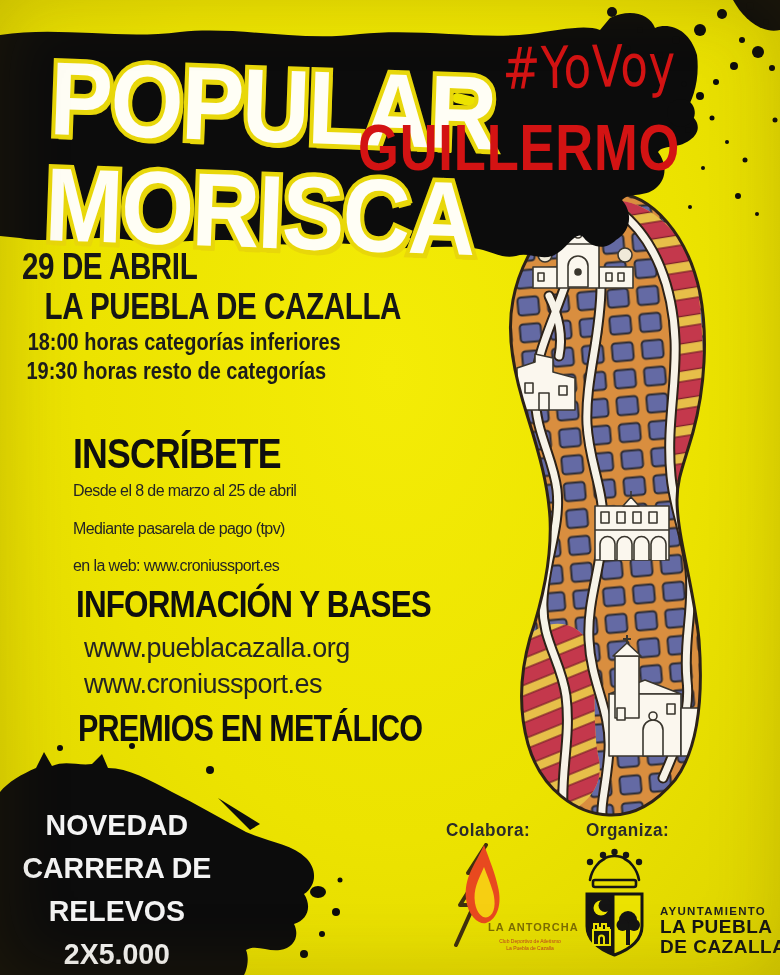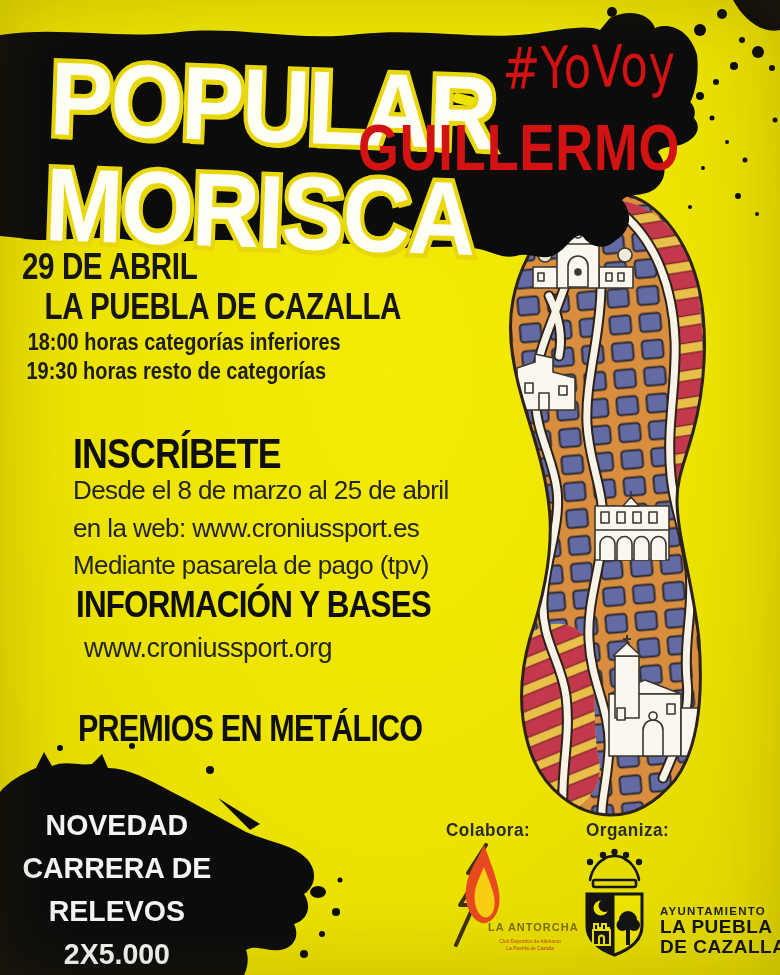--- a/index.html
+++ b/index.html
@@ -35,21 +35,21 @@
   .blacktxt{position:absolute; z-index:3; color:#161616;}
   .center-col{left:0; width:575px; text-align:left; white-space:nowrap;}
   .squeeze{display:inline-block; transform:scaleX(.8); transform-origin:center;}
   .squeeze85{display:inline-block; transform:scaleX(.85); transform-origin:center;}
   #event-date{top:246px; font-size:37px; font-weight:bold; letter-spacing:-.5px;}
   #event-location{top:286px; font-size:37px; font-weight:bold; letter-spacing:-.5px;}
   #schedule{top:328px; font-size:23.5px; font-weight:bold; line-height:28.5px; color:#1c1c1c;}
   .h-black{font-weight:bold; color:#0f0f0f; letter-spacing:-1px;
     transform:scaleX(.85); transform-origin:left; white-space:nowrap;}
   #reg-heading{left:73px; top:430px; font-size:42px;}
-  #reg-lines{left:73px; top:472px; font-size:26px; line-height:37.5px; color:#242424;
+  #reg-lines{left:73px; top:472px; font-size:16px; line-height:37.5px; color:#242424;
     letter-spacing:-.6px; white-space:nowrap;}
   #info-heading{left:76px; top:584px; font-size:37px;}
   #info-links{left:84px; top:630px; font-size:27px; line-height:36px; color:#242424;
     letter-spacing:-.5px; white-space:nowrap;}
   #prizes-heading{left:78px; top:708px; font-size:36px;}
 
   
   #relay{left:10px; top:803px; width:225px; z-index:3; text-align:center;
     color:#f4f4f4; font-weight:bold; font-size:30px; line-height:43px;
     transform:scaleX(.95); transform-origin:left top; white-space:nowrap;}
@@ -258,27 +258,28 @@
     <span class="squeeze">LA PUEBLA DE CAZALLA</span>
   </div>
   <div class="blacktxt center-col abs" id="schedule">
     <div><span class="squeeze85">18:00 horas categorías inferiores</span></div>
     <div><span class="squeeze85">19:30 horas resto de categorías</span></div>
   </div>
 
   <div class="blacktxt h-black abs" id="reg-heading">INSCRÍBETE</div>
   <div class="blacktxt abs" id="reg-lines">
     <div>Desde el 8 de marzo al 25 de abril</div>
+    <div>Mediante pasarela de pago (tpv)</div>
     <div>en la web: www.croniussport.es</div>
-    <div>Mediante pasarela de pago (tpv)</div>
   </div>
 
   <div class="blacktxt h-black abs" id="info-heading">INFORMACIÓN Y BASES</div>
   <div class="blacktxt abs" id="info-links">
-    <div>www.croniussport.org</div>
+    <div>www.pueblacazalla.org</div>
+    <div>www.croniussport.es</div>
   </div>
 
   <div class="blacktxt h-black abs" id="prizes-heading">PREMIOS EN METÁLICO</div>
 
   <div class="abs" id="relay">
     <div>NOVEDAD</div>
     <div>CARRERA DE</div>
     <div>RELEVOS</div>
     <div>2X5.000</div>
   </div>

